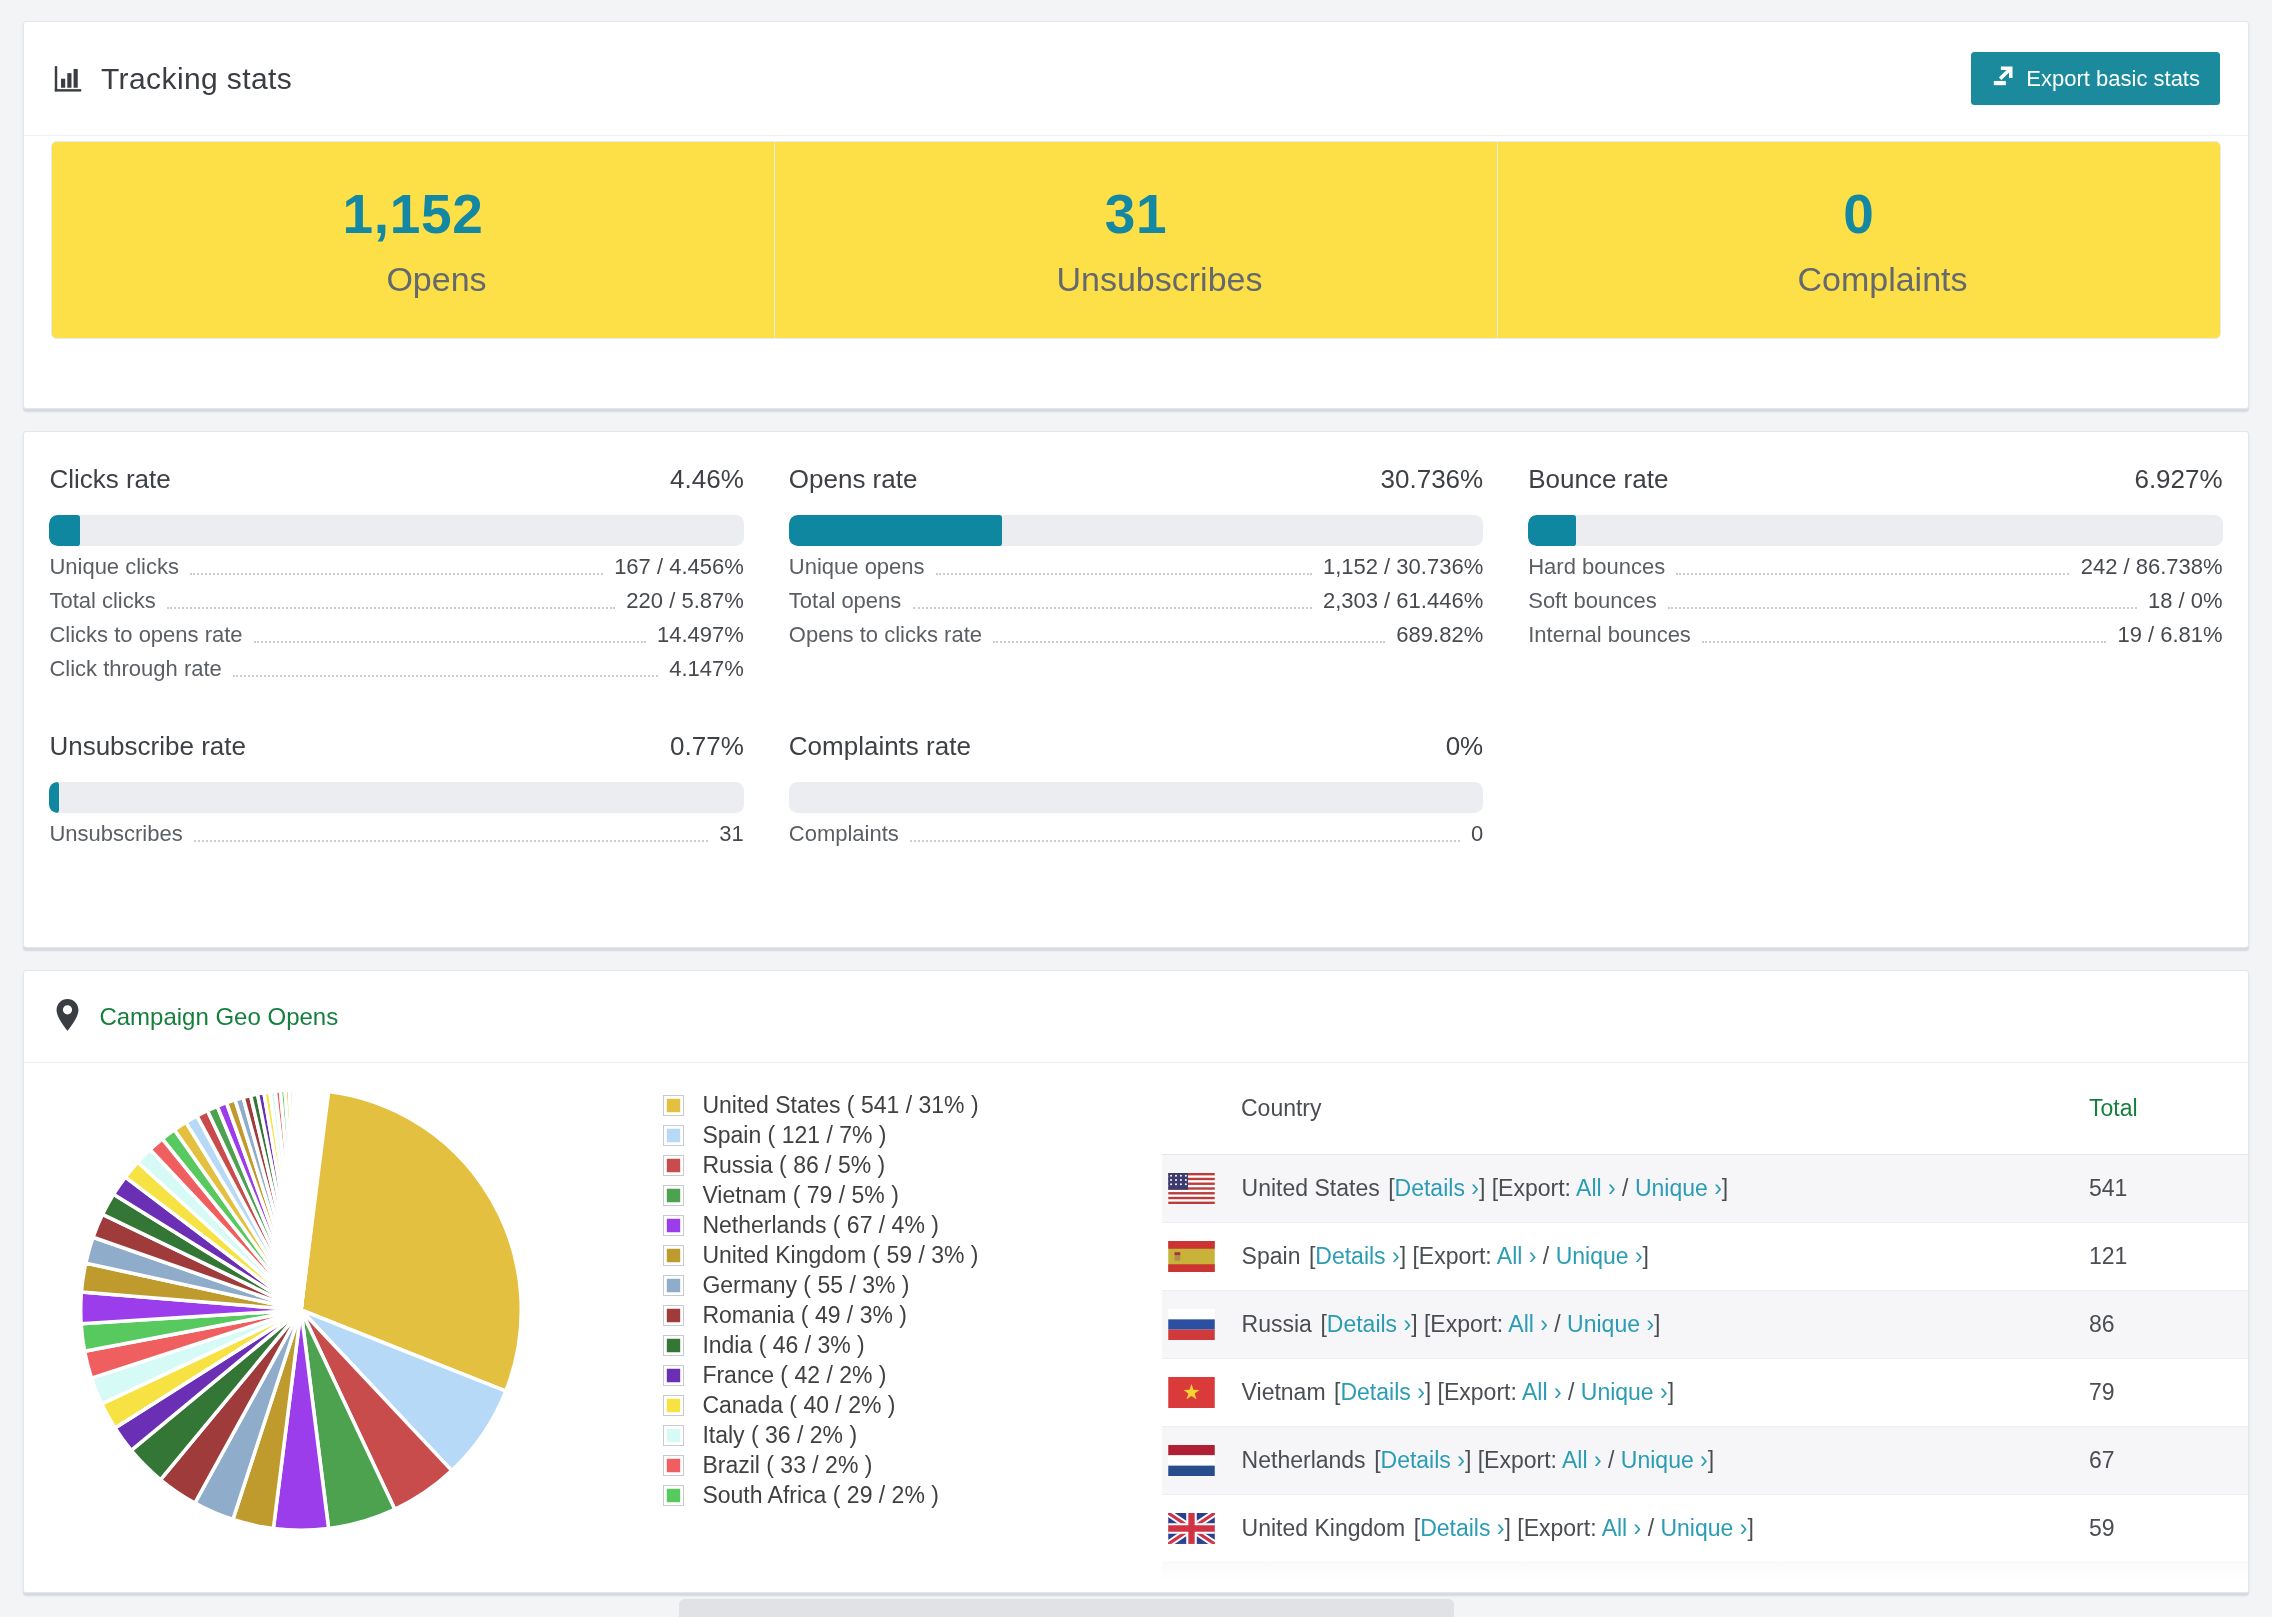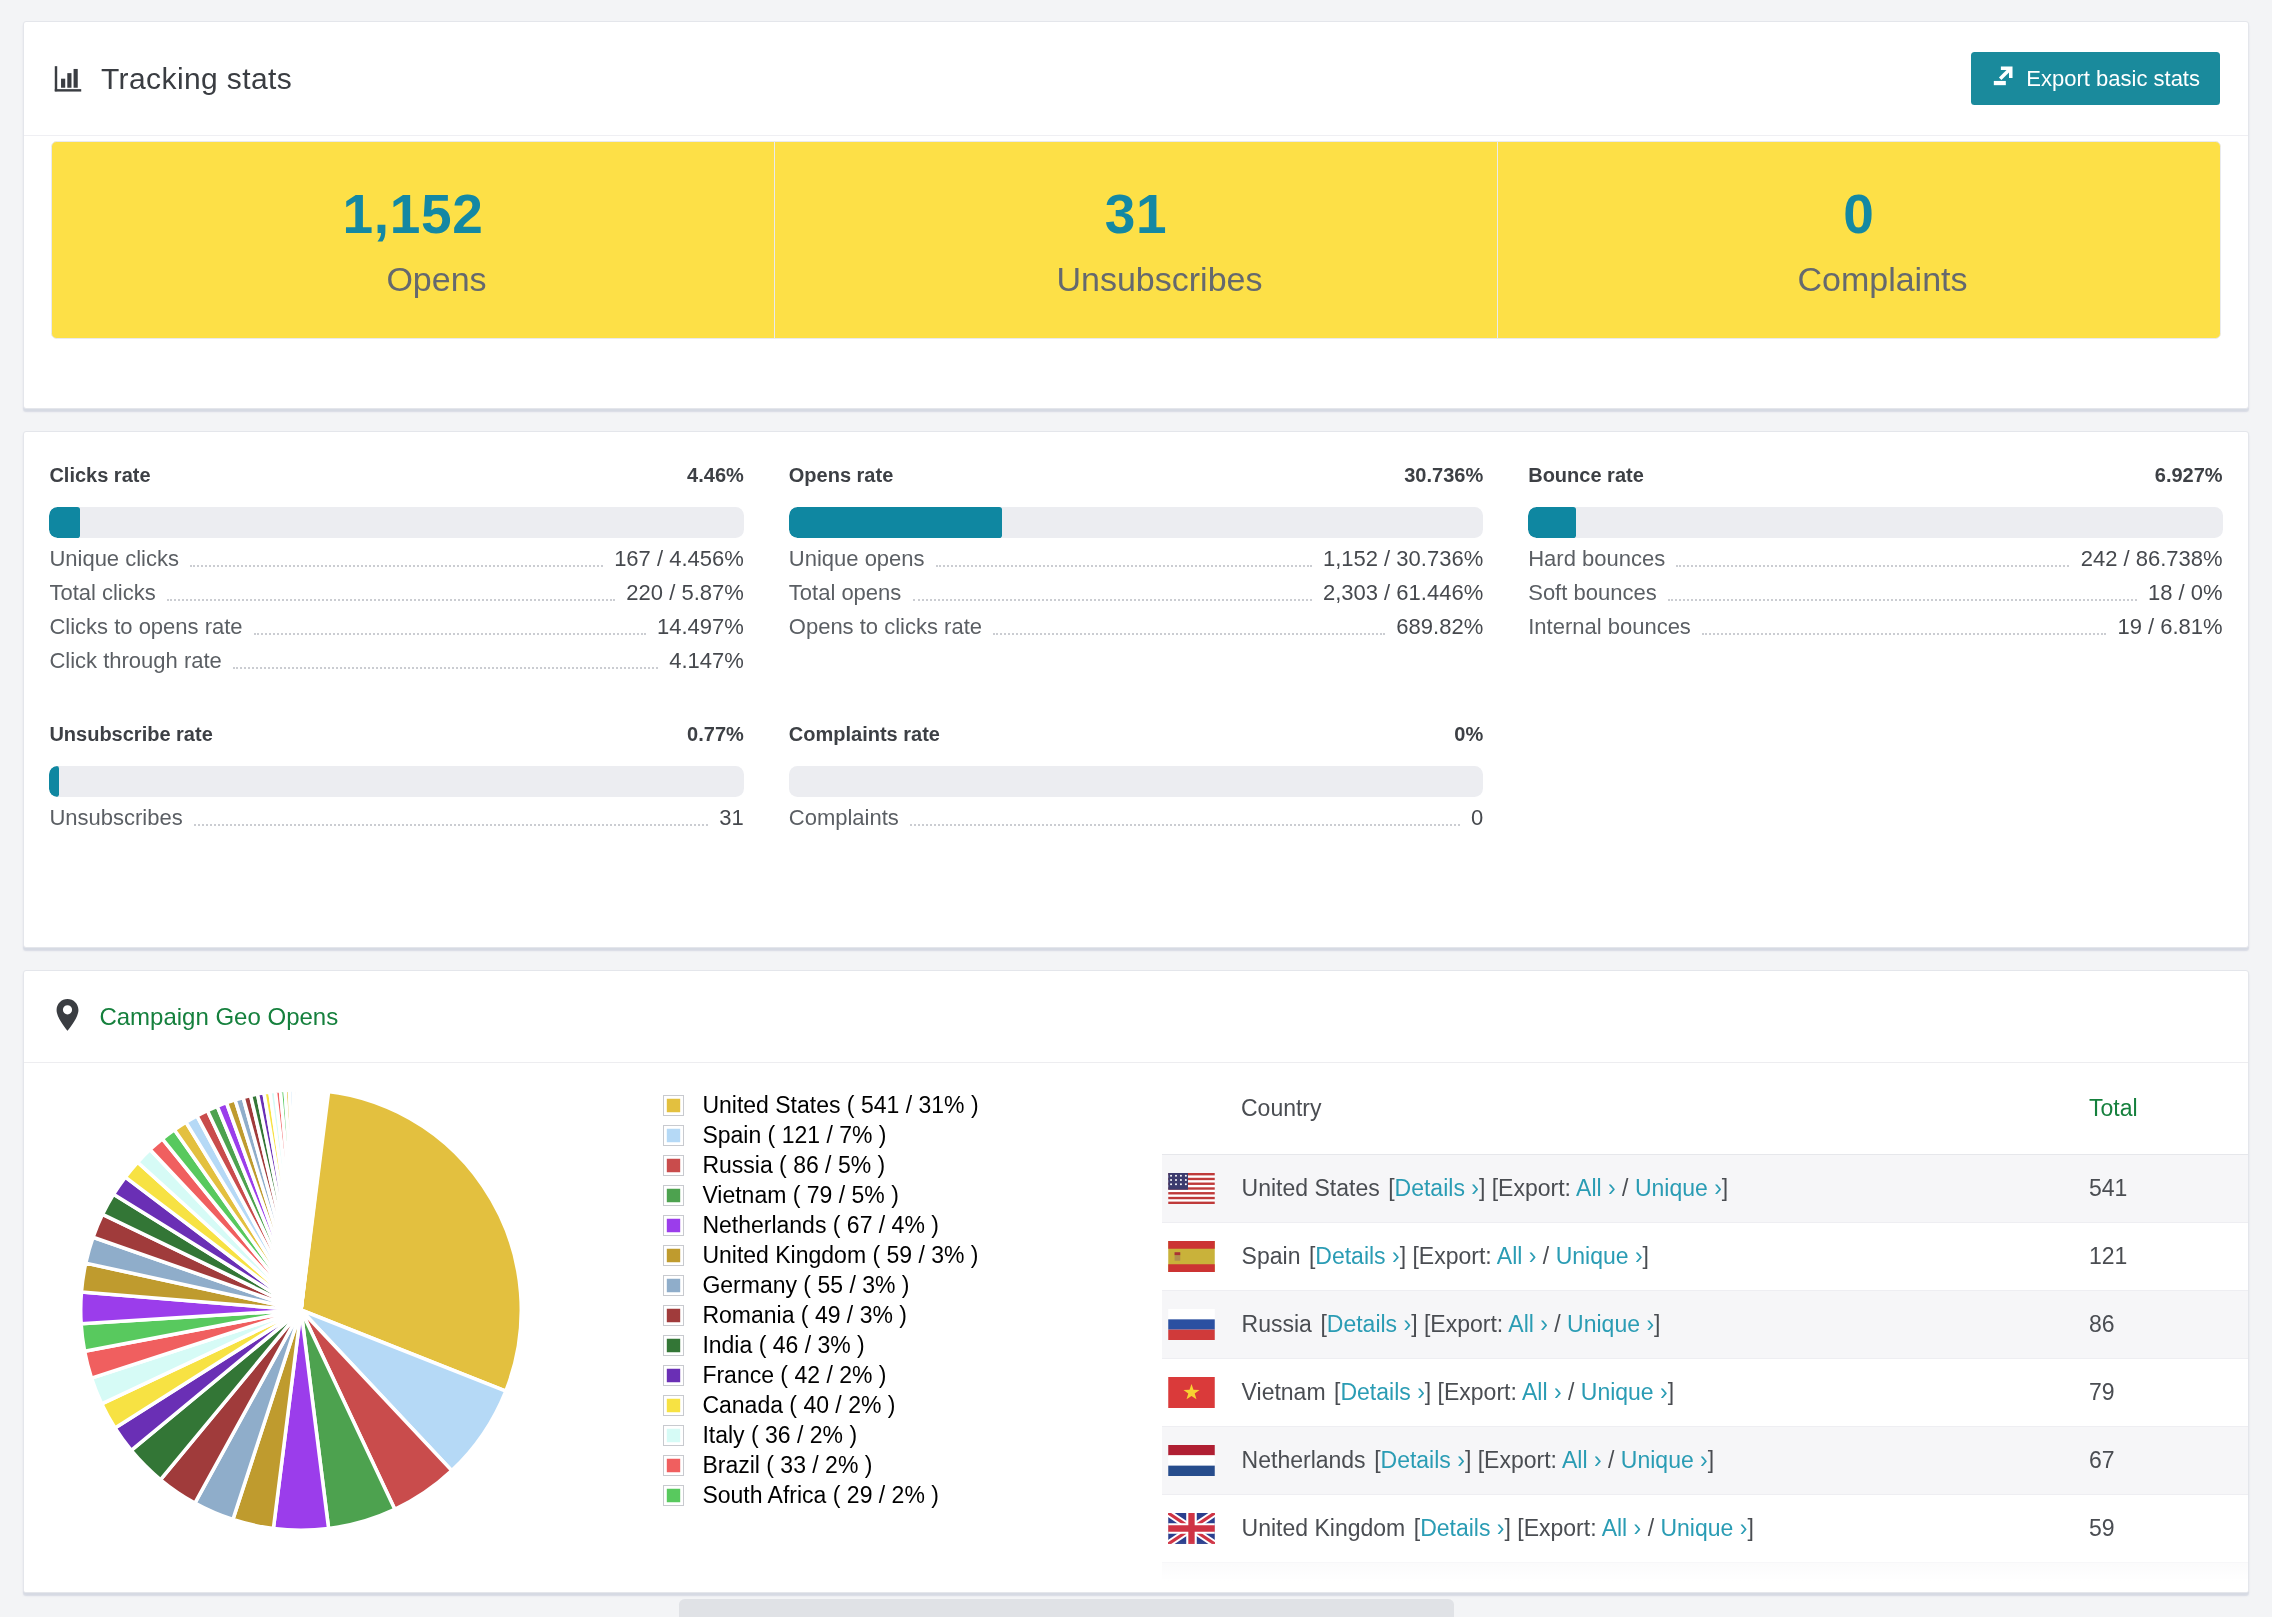--- a/index.html
+++ b/index.html
@@ -36,37 +36,37 @@
   .stat-cell:first-child { border-left:none; }
   .stat-value { font-size:55px; font-weight:bold; color:#1488a3; letter-spacing:0.7px; }
   .stat-label { font-size:34px; color:#65696e; margin-top:14px;margin-left:47px; }
 
   
   #card-rates { top:431px; height:517px; }
   .rates-grid { display:grid; grid-template-columns:1fr 1fr 1fr; column-gap:45px; padding:0 25.4px; }
   #rates-top { margin-top:32px; }
   #rates-bottom { margin-top:49px; }
   .rate-head { display:flex; justify-content:space-between; align-items:baseline; }
-  .rate-title,.rate-pct { font-size:20px; font-weight:bold; color:#3d4045; }
+  .rate-title,.rate-pct { font-size:26px; font-weight:normal; color:#3d4045; }
   .rate-bar { height:31px; background:#ecedf1; border-radius:8.5px; margin-top:20px; overflow:hidden; }
   .rate-fill { height:100%; background:#0f87a1; border-radius:8.5px 2.8px 2.8px 8.5px; }
   .rate-row { display:flex; align-items:flex-end; margin-top:8px; font-size:22px; }
   .rate-row-label { color:#5b5f64; white-space:nowrap; }
   .leader { flex:1; border-bottom:2.1px dotted #cbcdd2; margin:0 11.3px; transform:translateY(-5px); }
   .rate-row-value { color:#46494e; white-space:nowrap; }
 
   
   #card-geo { top:970px; height:623px; overflow:hidden; }
   .geo-header { display:flex; align-items:center; height:92px; padding:0 30px; border-bottom:0.7px solid #ededf0; }
   .geo-header h2 { font-size:24px; font-weight:normal; color:#15803d; margin:0 0 0 18.4px; }
   #pie { position:absolute; left:44px; top:106px; }
   #legend { position:absolute; left:639px; top:119px; list-style:none; margin:0; padding:0; }
   .legend-item { display:flex; align-items:center; height:30px; }
   .swatch { width:21px; height:21px; border:0.7px solid #c8cacf; box-shadow:inset 0 0 0 2.8px #fff; flex:none; }
-  .legend-label { font-size:23px; color:#000000; margin-left:18.4px; white-space:nowrap; }
+  .legend-label { font-size:23px; color:#404040; margin-left:18.4px; white-space:nowrap; }
 
   .geo-table { position:absolute; left:1138px; top:92px; width:1096px; }
   .t-head { display:flex; align-items:center; height:92px; border-bottom:0.7px solid #e6e7eb; }
   .th-country { flex:1; font-size:23px; color:#4a4d52; padding-left:79px; }
   .th-total { width:169px; font-size:23px; color:#15803d; }
   .t-row { display:flex; align-items:center; height:68px; border-bottom:0.7px solid #eeeef2; }
   .t-row.striped { background:#f6f6f8; }
   .row-country { flex:1; display:flex; align-items:center; font-size:23px; color:#4a4d52; padding-left:5.6px; white-space:nowrap; }
   .flag { width:47px; height:31px; margin-right:27px; flex:none; line-height:0; }
   .flag svg { width:47px; height:31px; display:block; }

